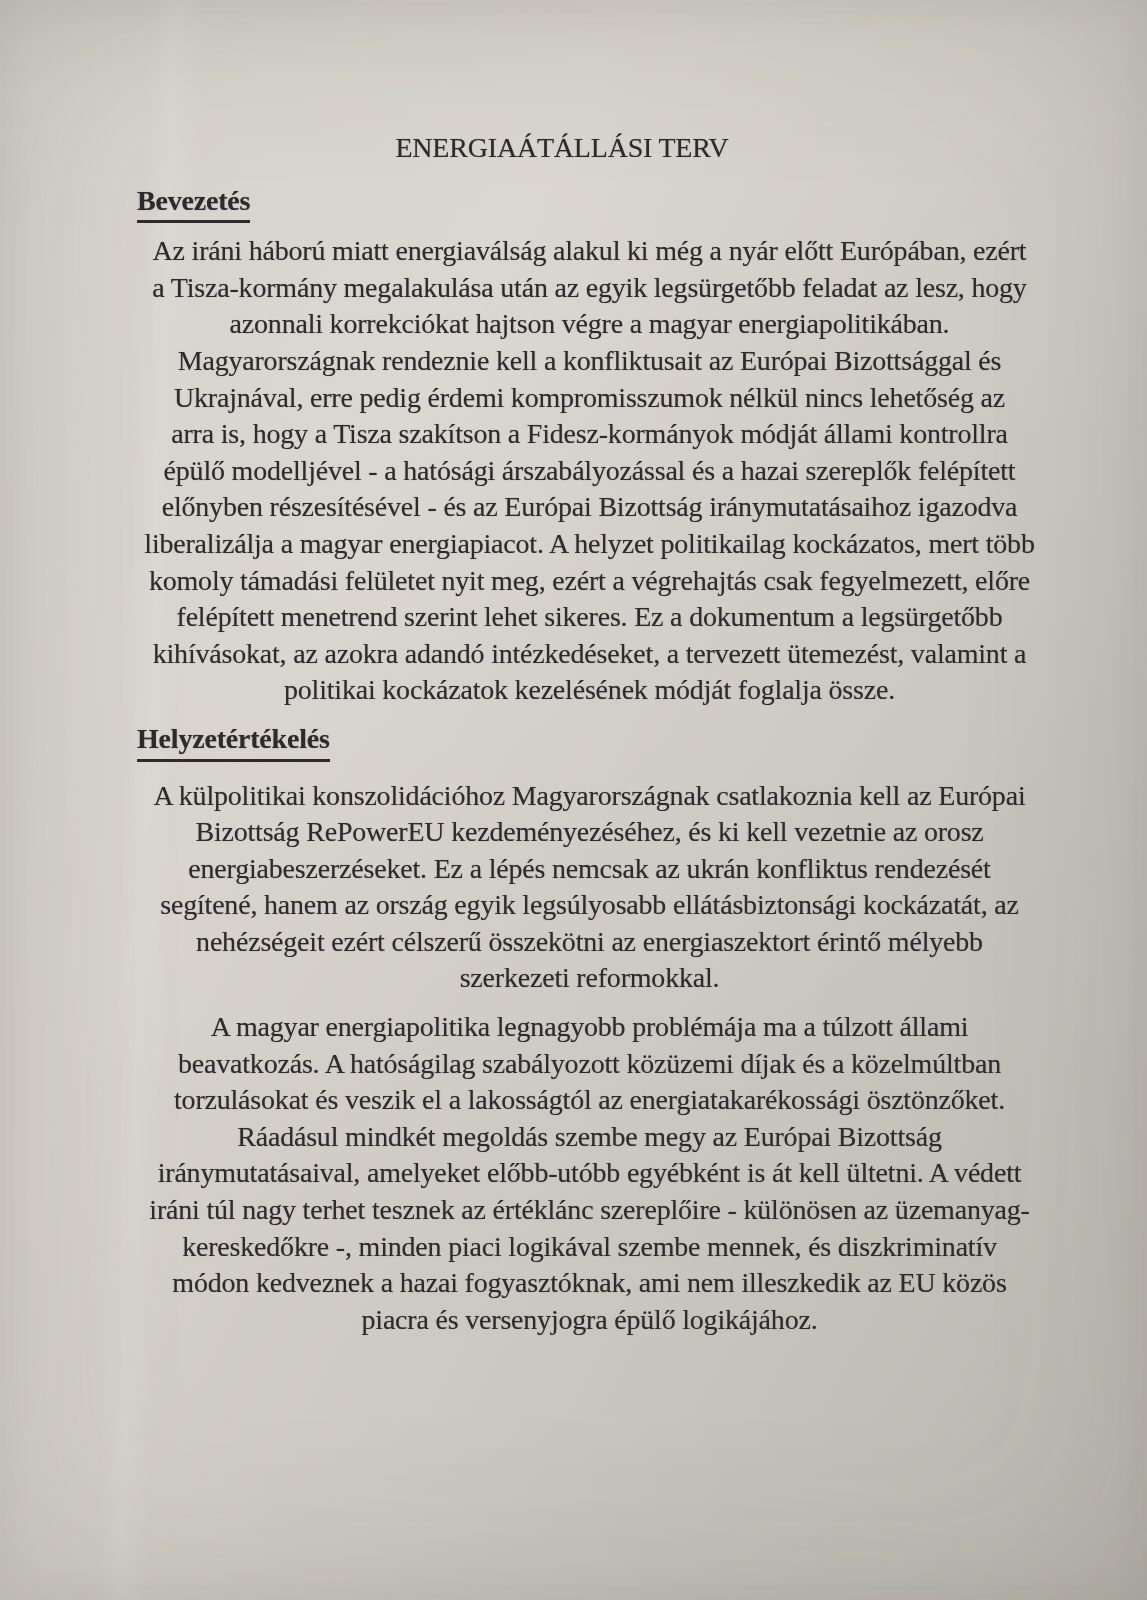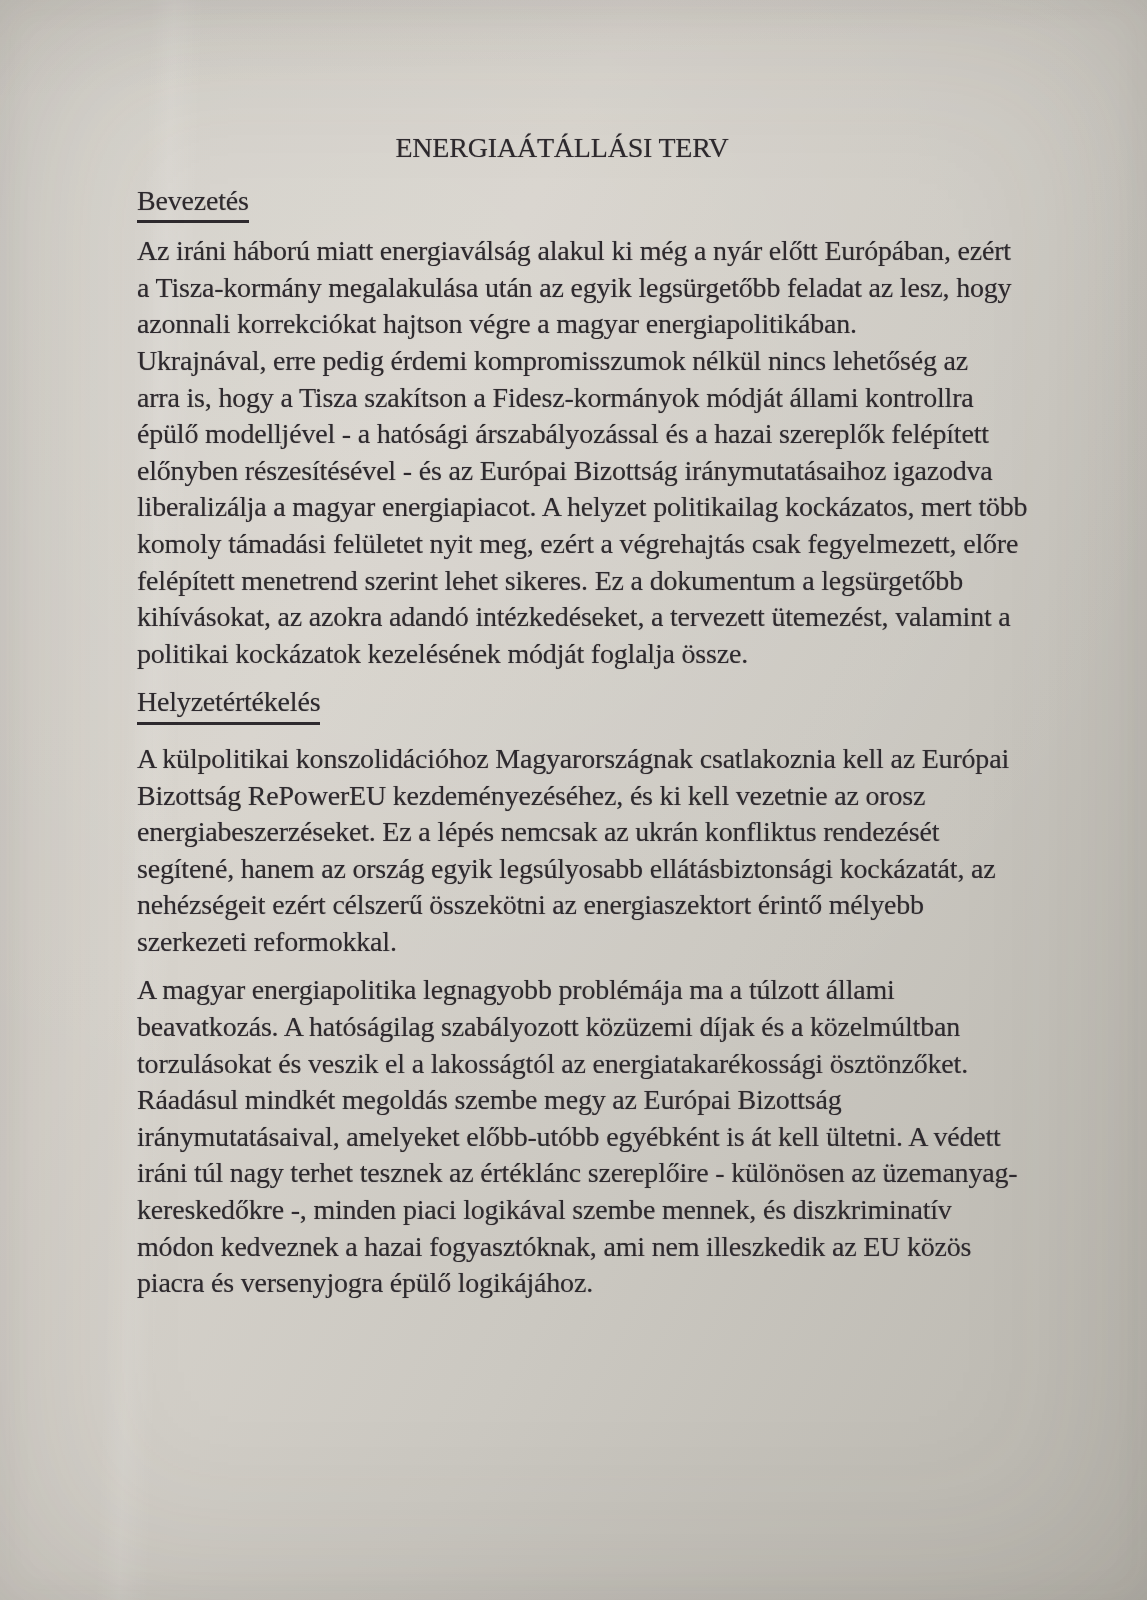--- a/index.html
+++ b/index.html
@@ -42,30 +42,31 @@
     letter-spacing: -0.2px;
     text-shadow: 0 0 1px rgba(46,42,46,0.45);
   }
   .doc-title {
     width: 850px;
     text-align: center;
     white-space: nowrap;
     margin: 0 0 16px 0;
   }
   .section-heading {
-    font-weight: normal;
+    font-weight: bold;
     margin: 6px 0 10px 0;
   }
   .section-heading .hd {
     display: inline-block;
     border-bottom: 3px solid currentColor;
     padding-bottom: 1px;
   }
   .para {
     margin: 0 0 12px 0;
+    text-align: center;
   }
   .section-heading.second {
     margin-bottom: 16px;
   }
   .para div {
     white-space: nowrap;
   }
 </style>
 </head>
 <body>
@@ -78,20 +79,21 @@
     <div class="doc-title">ENERGIAÁTÁLLÁSI TERV</div>
 
     <div class="section">
       <div class="section-heading">
         <span class="hd">Bevezetés</span>
       </div>
       <div class="para">
           <div>Az iráni háború miatt energiaválság alakul ki még a nyár előtt Európában, ezért</div>
           <div>a Tisza-kormány megalakulása után az egyik legsürgetőbb feladat az lesz, hogy</div>
           <div>azonnali korrekciókat hajtson végre a magyar energiapolitikában.</div>
+          <div>Magyarországnak rendeznie kell a konfliktusait az Európai Bizottsággal és</div>
           <div>Ukrajnával, erre pedig érdemi kompromisszumok nélkül nincs lehetőség az</div>
           <div>arra is, hogy a Tisza szakítson a Fidesz-kormányok módját állami kontrollra</div>
           <div>épülő modelljével - a hatósági árszabályozással és a hazai szereplők felépített</div>
           <div>előnyben részesítésével - és az Európai Bizottság iránymutatásaihoz igazodva</div>
           <div>liberalizálja a magyar energiapiacot. A helyzet politikailag kockázatos, mert több</div>
           <div>komoly támadási felületet nyit meg, ezért a végrehajtás csak fegyelmezett, előre</div>
           <div>felépített menetrend szerint lehet sikeres. Ez a dokumentum a legsürgetőbb</div>
           <div>kihívásokat, az azokra adandó intézkedéseket, a tervezett ütemezést, valamint a</div>
           <div>politikai kockázatok kezelésének módját foglalja össze.</div>
         </div>

